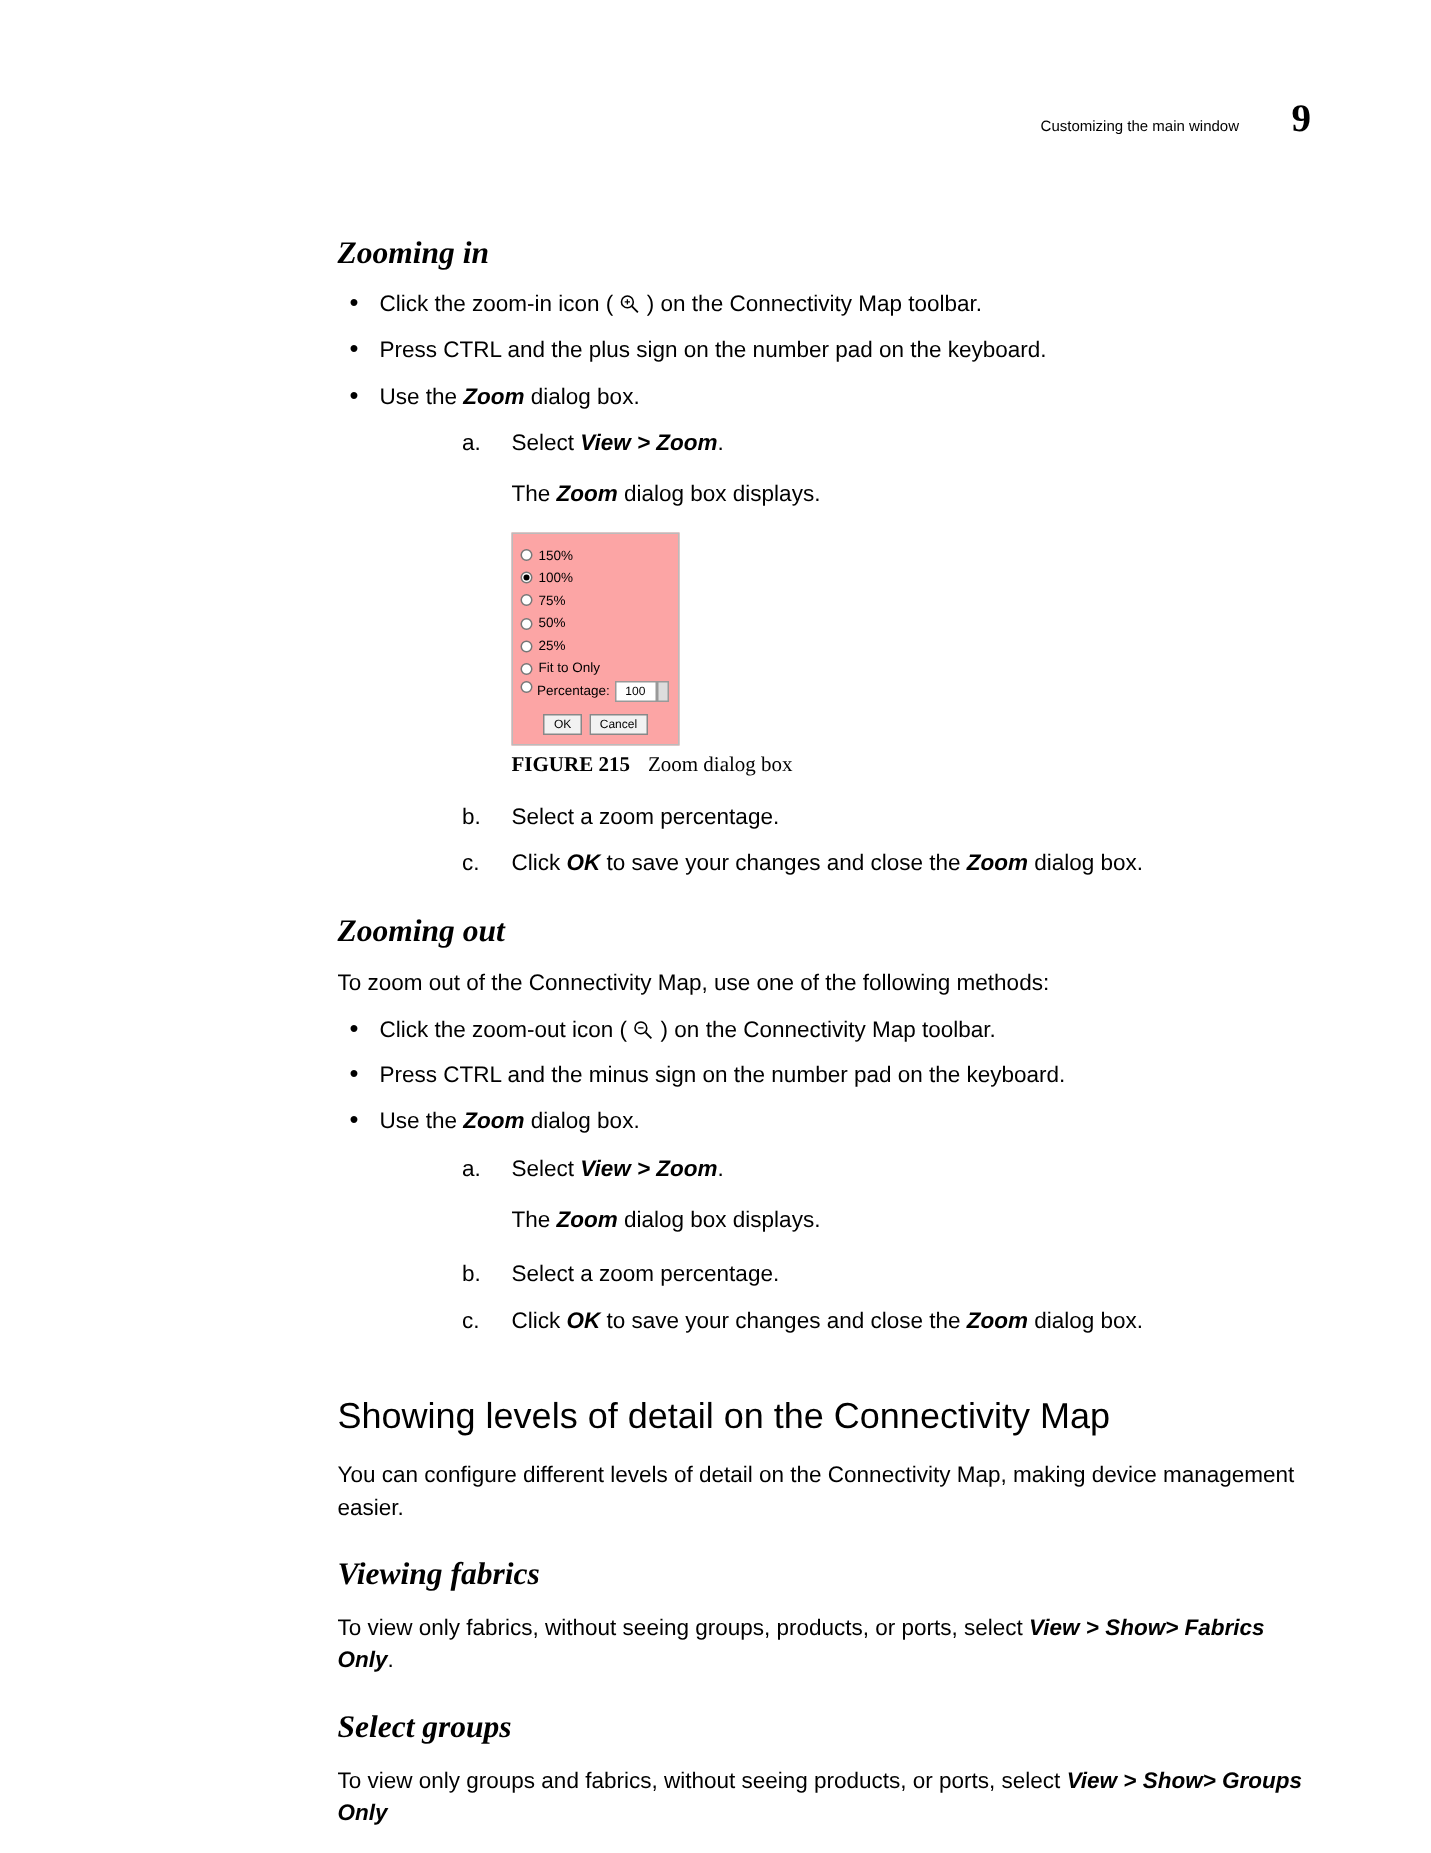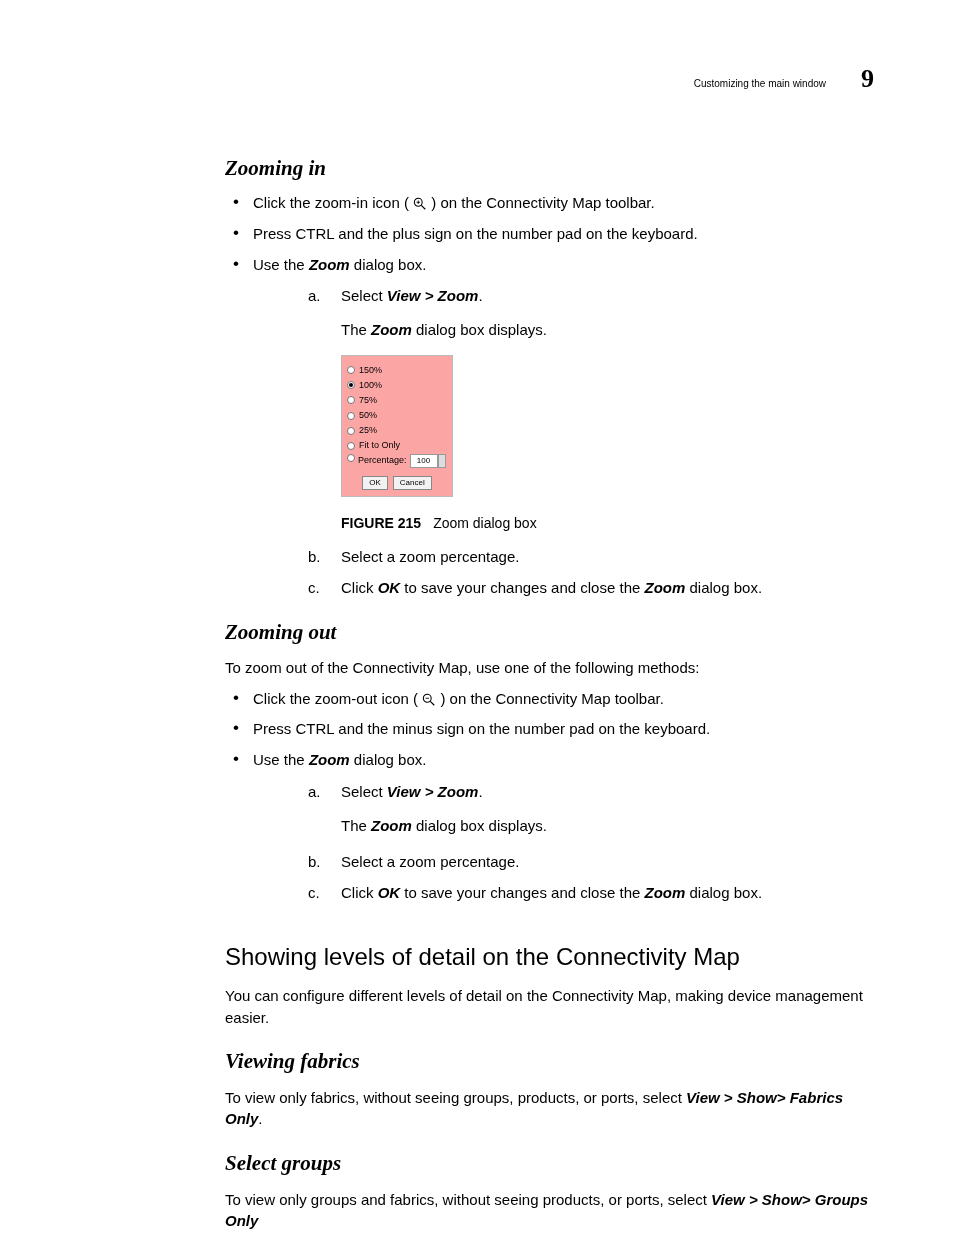--- a/index.html
+++ b/index.html
@@ -154,21 +154,22 @@
   }
   .dbtn {
     background: #f2f2f2;
     border: 1px solid #888;
     font-size: 8px;
     padding: 1px 6px;
     line-height: 1.2;
   }
   .fig-caption {
     font-size: 14px;
-    margin-top: 16px;
+    margin-top: 4px;
+    font-family: Liberation Serif, serif;
   }
   .fig-caption .fig-num {
     font-weight: 700;
     margin-right: 12px;
   }
   .inline-icon {
     display: inline-flex;
     vertical-align: middle;
     align-items: center;
   }

